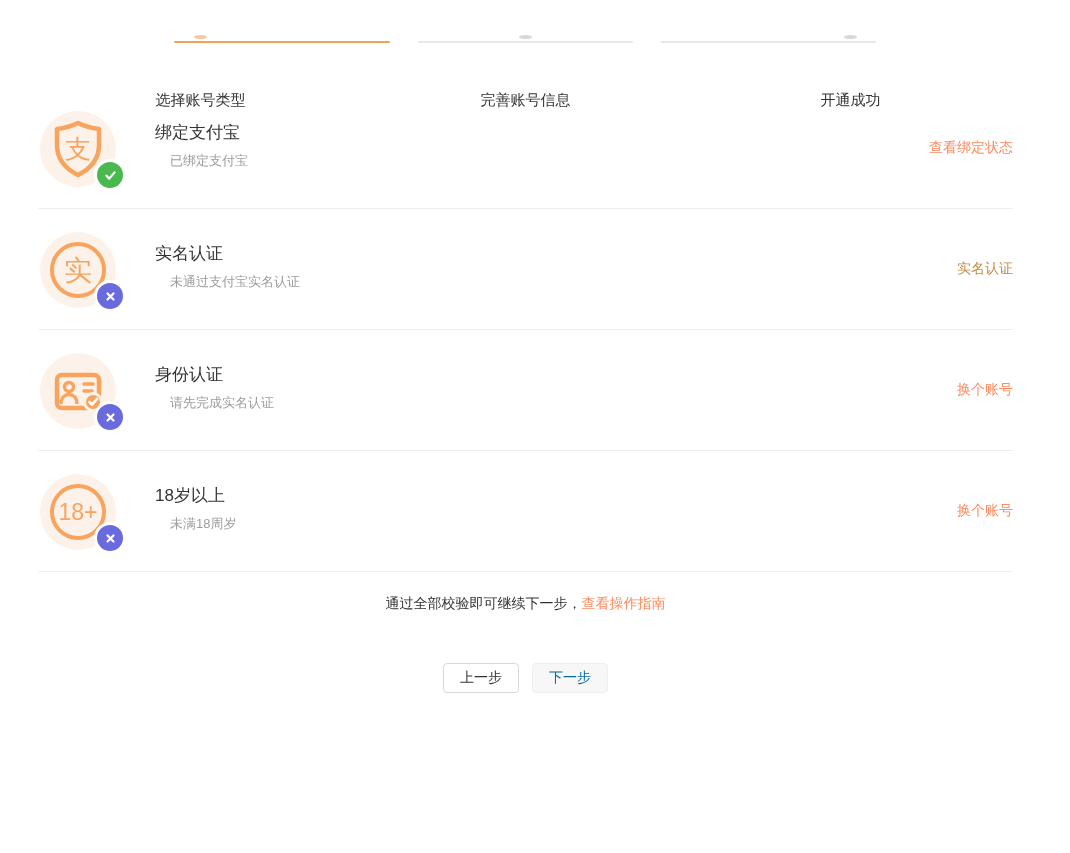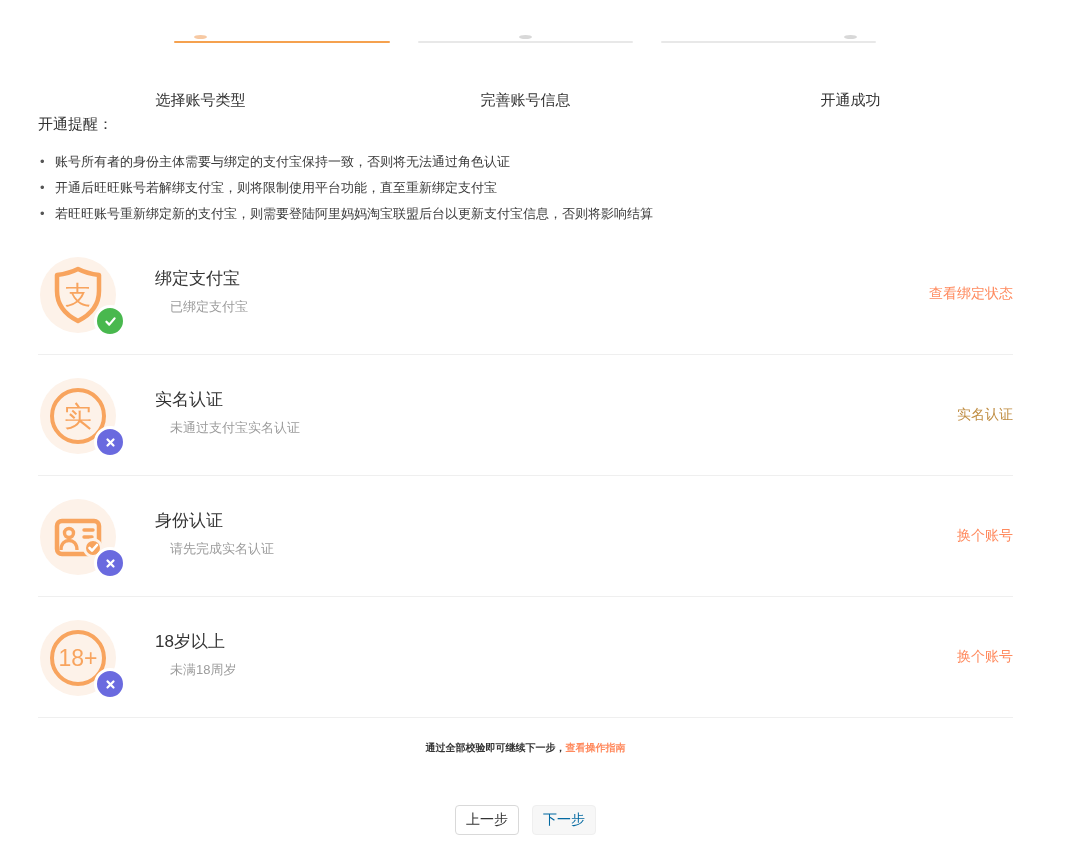--- a/index.html
+++ b/index.html
@@ -38,24 +38,24 @@
   .badge { position: absolute; left: 54px; top: 48px; width: 32px; height: 32px; border-radius: 50%;
            border: 3px solid #fff; display: flex; align-items: center; justify-content: center; }
   .badge-pass { background: #49B84E; }
   .badge-fail { background: #6A6ADF; }
   .check-title { position: absolute; left: 117px; top: 10px; font-size: 17px; color: #333; }
   .check-sub   { position: absolute; left: 132px; top: 41px; font-size: 13px; color: #9C9C9C; }
   .check-action { position: absolute; right: 0; top: 28px; font-size: 14px; color: #FF8A5E; text-decoration: none; cursor: pointer; }
   .check-action.amber { color: #C08E44; }
 
   
-  .footer-note { margin-top: 11px; text-align: center; font-size: 10px; color: #333; font-weight: bold; }
+  .footer-note { margin-top: 11px; text-align: center; font-size: 14px; color: #333; }
   .footer-note a { color: #FF8A5E; text-decoration: none; cursor: pointer; }
   .btn-row { margin-top: 50px; display: flex; justify-content: center; gap: 13px; }
-  .btn { font-family: inherit; font-size: 14px; width: 64px; height: 30px; border-radius: 4px; cursor: pointer; }
+  .btn { font-family: inherit; font-size: 14px; width: 76px; height: 30px; border-radius: 4px; cursor: pointer; }
   .btn-prev { background: #fff; border: 1px solid #D9D9D9; color: #333; }
   .btn-next { background: #F7F7F7; border: 1px solid #EFEFEF; color: #0369a1; cursor: not-allowed; }
 </style>
 </head>
 <body>
 
 <div class="content">
 
   <div class="stepper">
     <div class="line line-1"></div>
@@ -69,28 +69,20 @@
     <div class="step s-pending">
       <span class="dot"></span>
       <span class="step-label">完善账号信息</span>
     </div>
     <div class="step s-pending">
       <span class="dot"></span>
       <span class="step-label">开通成功</span>
     </div>
   </div>
 
-  <div class="notice">
-    <div class="notice-title">开通提醒：</div>
-    <ul class="notice-list">
-      <li>账号所有者的身份主体需要与绑定的支付宝保持一致，否则将无法通过角色认证</li>
-      <li>开通后旺旺账号若解绑支付宝，则将限制使用平台功能，直至重新绑定支付宝</li>
-      <li>若旺旺账号重新绑定新的支付宝，则需要登陆阿里妈妈淘宝联盟后台以更新支付宝信息，否则将影响结算</li>
-    </ul>
-  </div>
 
   <div class="checks">
 
     <div class="check-item">
       <div class="icon-wrap">
         <svg viewBox="0 0 76 76" width="76" height="76">
           <path d="M38 12 C44 15 51 17 59 18 L59 34 C59 49 50 58 38 64 C26 58 17 49 17 34 L17 18 C25 17 32 15 38 12 Z" fill="none" stroke="#F8A45E" stroke-width="4.5" stroke-linejoin="round"></path>
           <text x="38" y="47" text-anchor="middle" font-size="26" fill="#F8A45E">支</text>
         </svg>
         <span class="badge badge-pass">

